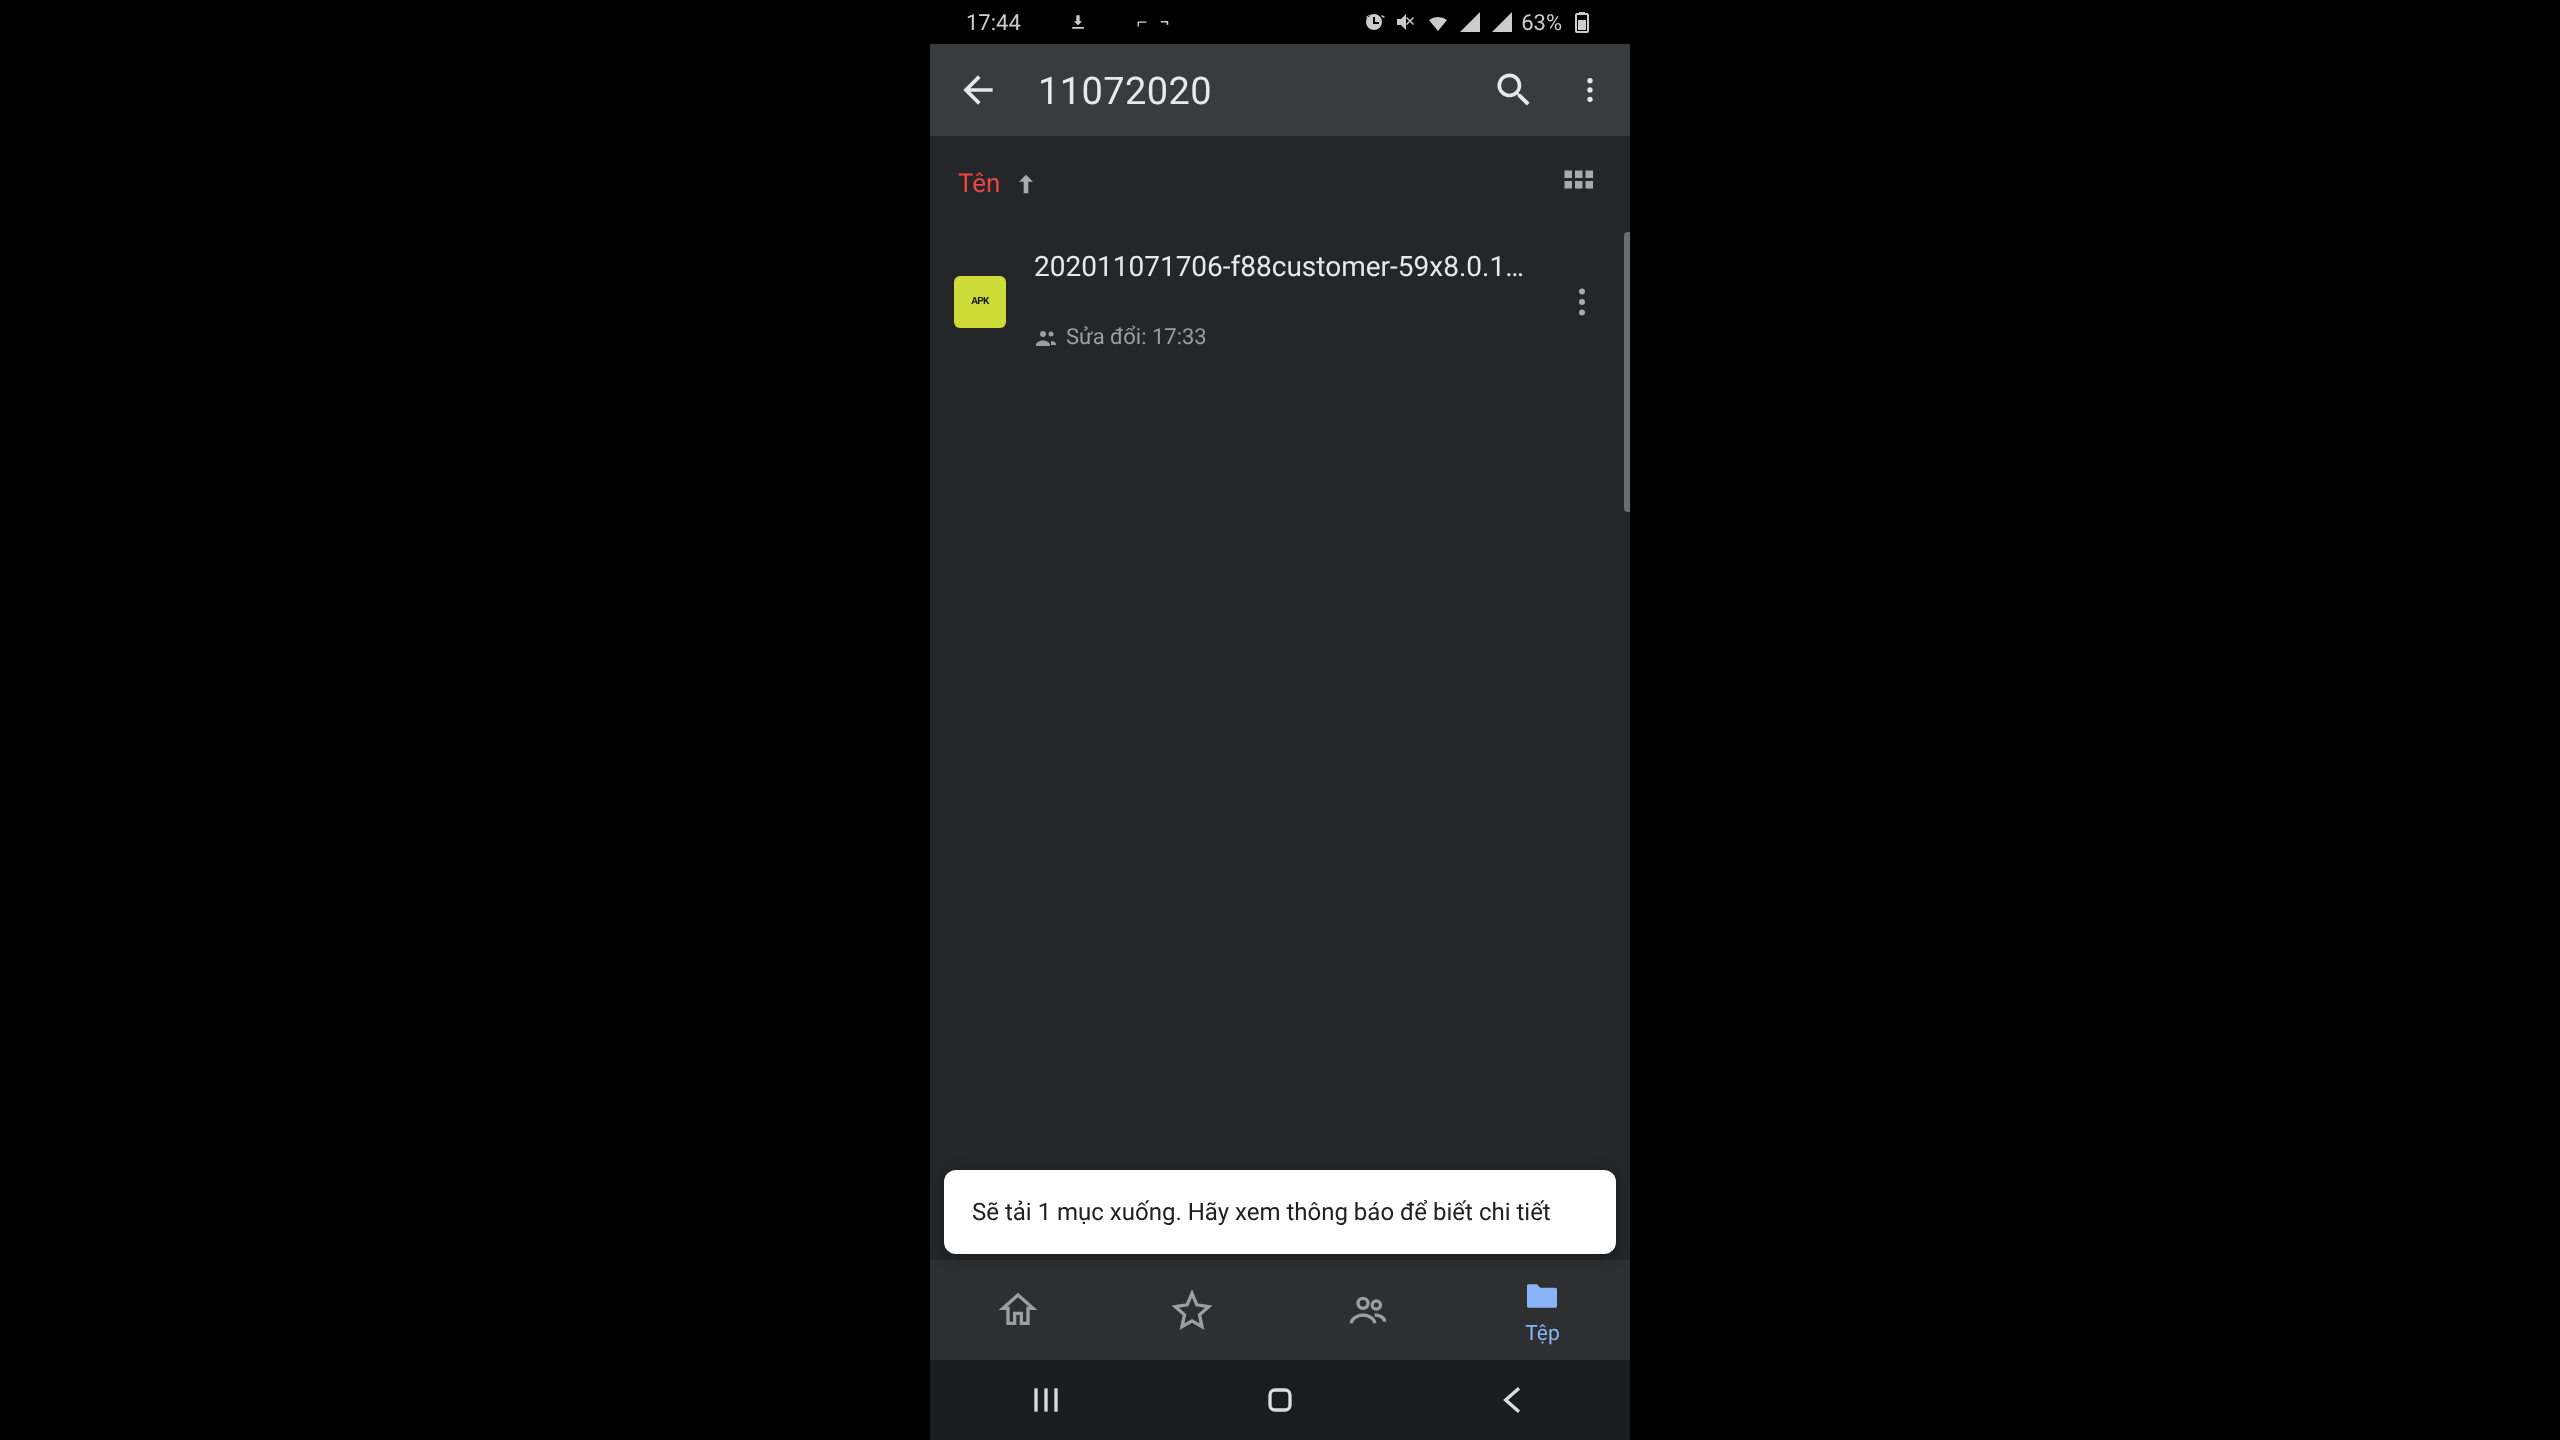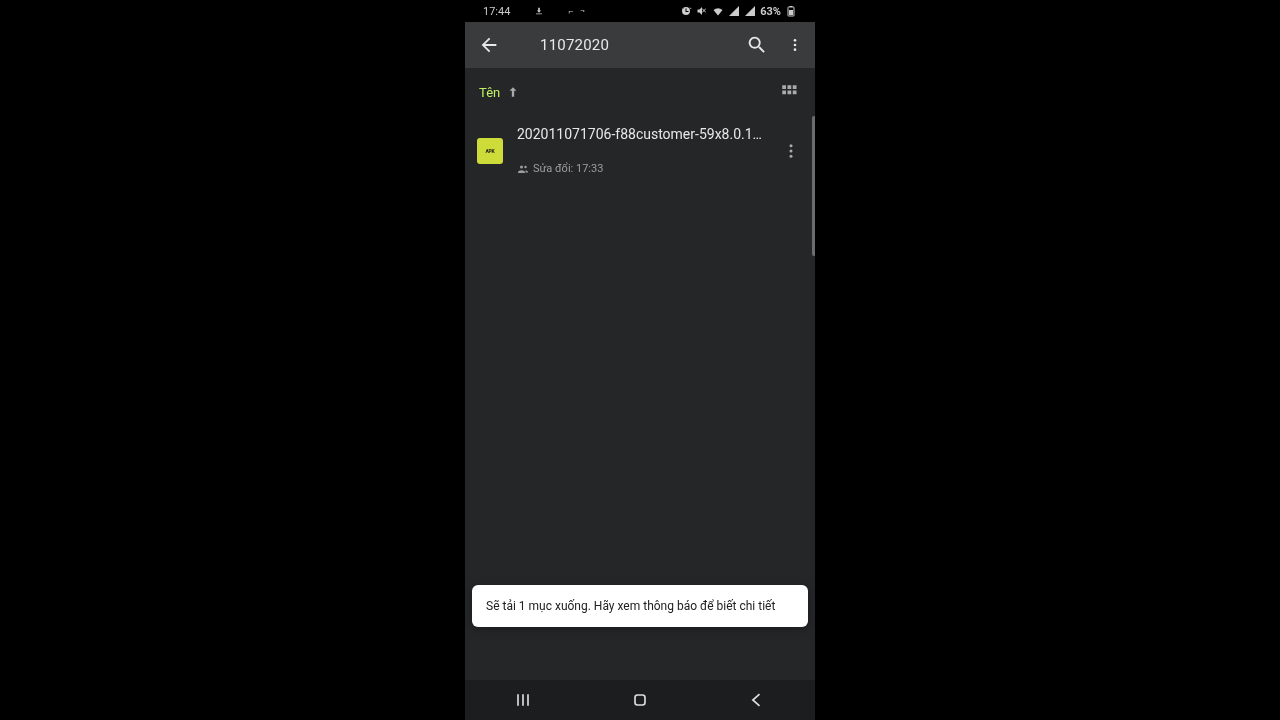--- a/index.html
+++ b/index.html
@@ -2,31 +2,31 @@
 <html><head>
 <meta charset="utf-8">
 <style>
   * { margin: 0; padding: 0; box-sizing: border-box; font-family: Roboto, -apple-system, sans-serif; }
   body { background: #000; width: 1280px; height: 720px; overflow: hidden; display: flex; justify-content: center; }
   .phone { width: 350px; height: 720px; background: #252628; position: relative; display: flex; flex-direction: column; }
 
   
   .status-bar { height: 22px; background: #000; color: #ccc; font-size: 11px; display: flex; align-items: center; padding: 0 18px; justify-content: space-between; }
   .status-left { display: flex; align-items: center; gap: 24px; }
-  .status-right { display: flex; align-items: center; gap: 4px; font-weight: bold; }
+  .status-right { display: flex; align-items: center; gap: 4px; }
   .status-right svg { width: 12px; height: 12px; }
 
   
   .app-bar { height: 46px; background: #3a3b3d; display: flex; align-items: center; padding: 0 12px; gap: 18px; color: #e8e8e8; }
-  .app-bar-title { font-size: 15px; flex: 1; font-weight: 400; letter-spacing: 0.2px; margin-left: 21px; }
+  .app-bar-title { font-size: 19px; flex: 1; font-weight: 400; letter-spacing: 0.2px; }
   .icon-btn { width: 24px; height: 24px; display: flex; align-items: center; justify-content: center; cursor: pointer; }
   .icon-btn svg { width: 22px; height: 22px; fill: #e8e8e8; }
 
   
-  .sort-row { height: 48px; display: flex; align-items: center; padding: 0 14px; color: #bef264; font-size: 13px; justify-content: space-between; }
+  .sort-row { height: 48px; display: flex; align-items: center; padding: 0 14px; color: #ef4444; font-size: 13px; justify-content: space-between; }
   .sort-left { display: flex; align-items: center; gap: 6px; }
   .sort-left svg { width: 14px; height: 14px; fill: #aaa; }
   .grid-btn svg { width: 18px; height: 18px; fill: #aaa; }
 
   
   .content { flex: 1; position: relative; overflow: hidden; }
   .file-row { display: flex; align-items: center; padding: 10px 12px; gap: 14px; }
   .file-icon { width: 26px; height: 26px; background: #cddc39; border-radius: 3px; display: flex; align-items: center; justify-content: center; font-size: 5px; font-weight: 700; color: #1a1a1a; letter-spacing: -0.3px; }
   .file-info { flex: 1; min-width: 0; }
   .file-name { color: #e8e8e8; font-size: 14px; white-space: nowrap; overflow: hidden; text-overflow: ellipsis; }
@@ -153,20 +153,45 @@
             <circle cx="12" cy="19" r="2"></circle>
           </svg>
       </div>
     </div>
   </div>
 
   <div class="toast">
     <span>Sẽ tải 1 mục xuống. Hãy xem thông báo để biết chi tiết</span>
   </div>
 
+  <div class="bottom-tabs">
+    <div class="tab">
+      <svg viewBox="0 0 24 24">
+          <path d="M12 3l9 8h-3v9h-4v-6h-4v6H6v-9H3z" fill="none" stroke="currentColor" stroke-width="2"></path>
+        </svg>
+    </div>
+    <div class="tab">
+      <svg viewBox="0 0 24 24">
+          <path d="M12 2l2.9 6.9L22 10l-5.5 4.9L18 22l-6-3.5L6 22l1.5-7.1L2 10l7.1-1.1z" fill="none" stroke="currentColor" stroke-width="2"></path>
+        </svg>
+    </div>
+    <div class="tab">
+      <svg viewBox="0 0 24 24">
+          <circle cx="9" cy="8" r="3" fill="none" stroke="currentColor" stroke-width="2"></circle>
+          <circle cx="17" cy="9" r="2.5" fill="none" stroke="currentColor" stroke-width="2"></circle>
+          <path d="M2 20c0-3 4-5 7-5s7 2 7 5M16 15c2 0 6 1 6 4" fill="none" stroke="currentColor" stroke-width="2"></path>
+        </svg>
+    </div>
+    <div class="tab active">
+      <svg viewBox="0 0 24 24">
+          <path d="M3 6a1 1 0 011-1h5l2 2h9a1 1 0 011 1v10a1 1 0 01-1 1H4a1 1 0 01-1-1V6z"></path>
+        </svg>
+      <span class="tab-label">Tệp</span>
+    </div>
+  </div>
 
   <div class="nav-bar">
     <div class="nav-btn">
       <svg viewBox="0 0 24 24">
           <line x1="6" y1="5" x2="6" y2="19"></line>
           <line x1="12" y1="5" x2="12" y2="19"></line>
           <line x1="18" y1="5" x2="18" y2="19"></line>
         </svg>
     </div>
     <div class="nav-btn">

